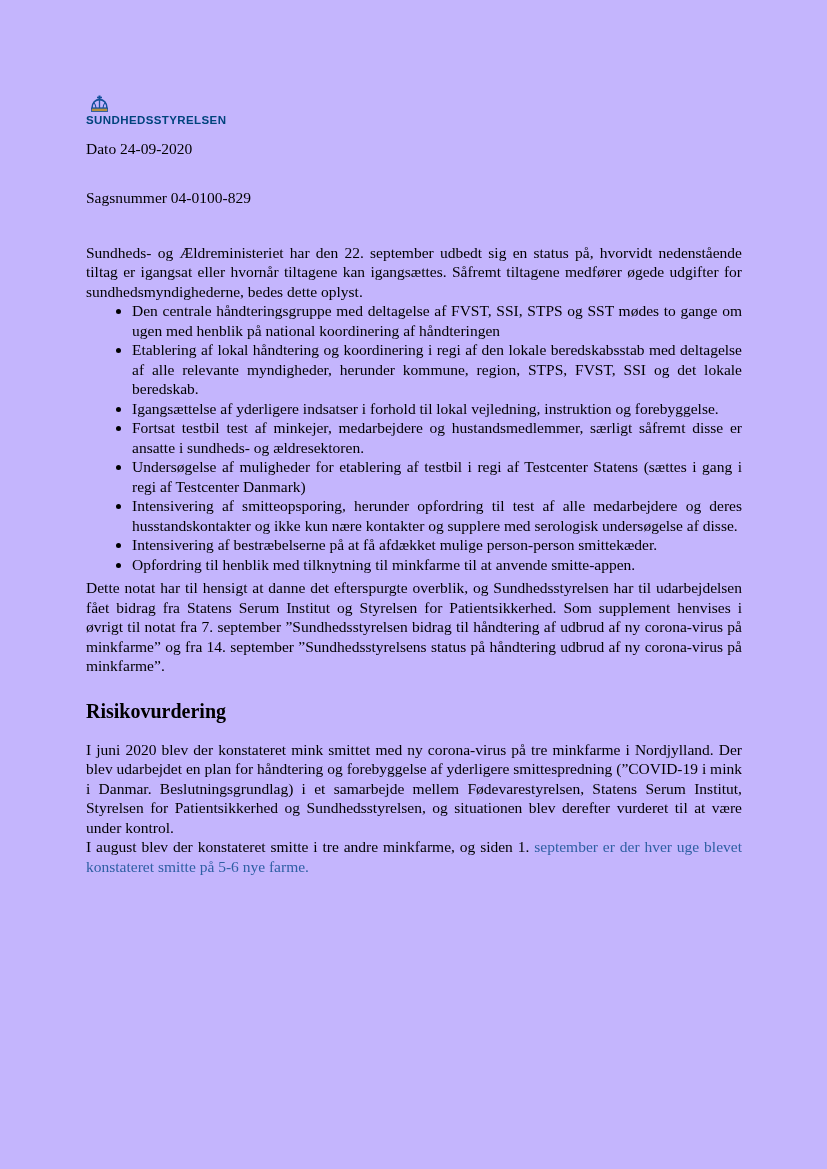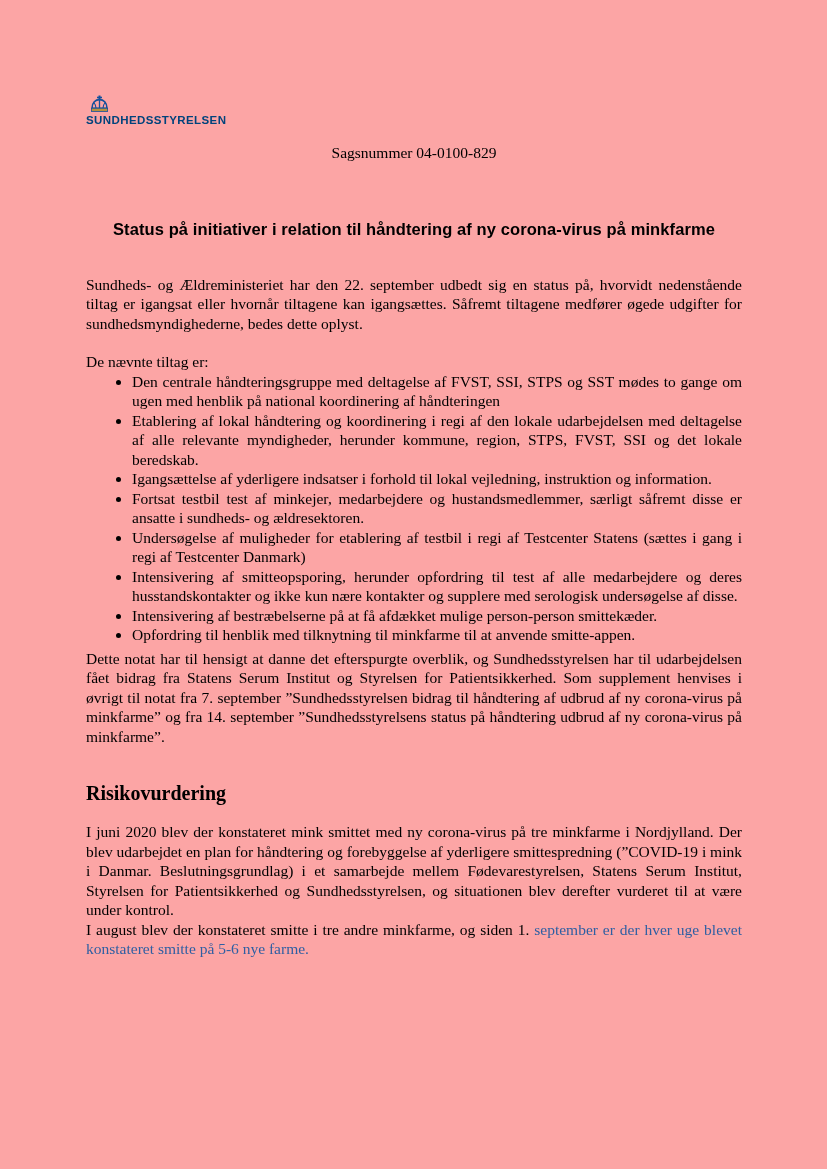--- a/index.html
+++ b/index.html
@@ -2,41 +2,41 @@
 <html lang="da"><head>
 <meta charset="utf-8">
 <style>
   * { margin: 0; padding: 0; box-sizing: border-box; }
   html, body { background: #e8e8e8; }
   .page {
     position: relative;
     width: 827px;
     height: 1169px;
     margin: 0 auto;
-    background: #fca5a5;
+    background: #c4b5fd;
     color: #000000;
     font-family: "Liberation Serif", serif;
     padding: 95px 85px 0 86px;
     overflow: hidden;
   }
   .logo-block { line-height: 1; }
   .crown { display: block; margin-left: 2px; }
   .org-name {
     font-family: "Liberation Sans", sans-serif;
     font-weight: bold;
     font-size: 11.5px;
     letter-spacing: 0.4px;
     color: #00437c;
     margin-top: 2px;
   }
   .meta {
     font-size: 15.5px;
     margin-top: 13px;
   }
-  .meta-case { margin-top: 17px; text-align: center; }
+  .meta-case { margin-top: 31px; }
   .doc-title {
     font-family: "Liberation Sans", sans-serif;
     font-weight: bold;
     font-size: 16.5px;
     text-align: center;
     margin-top: 58px;
     letter-spacing: 0.1px;
   }
   .body {
     font-size: 15.5px;
@@ -49,21 +49,21 @@
     list-style: disc outside;
     margin: 0 0 0 26px;
     padding-left: 20px;
   }
   .bullet-list li { padding-left: 0; }
   .closing { margin-top: 4px; }
   .section-heading {
     font-family: "Liberation Serif", serif;
     font-weight: bold;
     font-size: 20px;
-    margin-top: 36px;
+    margin-top: 24px;
     margin-bottom: 17px;
   }
   .para-gap { }
   .blue-text { color: #2e5fa3; }
 </style>
 </head>
 <body>
 
 <div class="page">
 
@@ -73,32 +73,31 @@
       <rect x="9" y="1.7" width="5" height="1.6" fill="#14509b"></rect>
       <path d="M4 13.2 C4 7.6 7.6 4.6 11.5 4.6 C15.4 4.6 19 7.6 19 13.2 Z" fill="none" stroke="#14509b" stroke-width="1.6"></path>
       <path d="M11.5 4.6 L11.5 13.2" stroke="#14509b" stroke-width="1.3"></path>
       <path d="M5.6 7 C7.4 9.2 7.9 11 8 13.2" stroke="#14509b" stroke-width="1.1" fill="none"></path>
       <path d="M17.4 7 C15.6 9.2 15.1 11 15 13.2" stroke="#14509b" stroke-width="1.1" fill="none"></path>
       <rect x="3.4" y="13.2" width="16.2" height="3.2" fill="#b8923f" stroke="#14509b" stroke-width="0.8"></rect>
     </svg>
     <div class="org-name">SUNDHEDSSTYRELSEN</div>
   </div>
 
+  <p class="meta">Dato 24-09-2020</p>
   <p class="meta meta-case">Sagsnummer 04-0100-829</p>
 
-  <h1 class="doc-title">Status på initiativer i relation til håndtering af ny corona-virus på minkfarme</h1>
 
   <p class="body intro">Sundheds- og Ældreministeriet har den 22. september udbedt sig en status på, hvorvidt nedenstående tiltag er igangsat eller hvornår tiltagene kan igangsættes. Såfremt tiltagene medfører øgede udgifter for sundhedsmyndighederne, bedes dette oplyst.</p>
 
-  <p class="body list-intro">De nævnte tiltag er:</p>
 
   <ul class="bullet-list">
     <li class="body">Den centrale håndteringsgruppe med deltagelse af FVST, SSI, STPS og SST mødes to gange om ugen med henblik på national koordinering af håndteringen</li>
-    <li class="body">Etablering af lokal håndtering og koordinering i regi af den lokale udarbejdelsen med deltagelse af alle relevante myndigheder, herunder kommune, region, STPS, FVST, SSI og det lokale beredskab.</li>
-    <li class="body">Igangsættelse af yderligere indsatser i forhold til lokal vejledning, instruktion og information.</li>
+    <li class="body">Etablering af lokal håndtering og koordinering i regi af den lokale beredskabsstab med deltagelse af alle relevante myndigheder, herunder kommune, region, STPS, FVST, SSI og det lokale beredskab.</li>
+    <li class="body">Igangsættelse af yderligere indsatser i forhold til lokal vejledning, instruktion og forebyggelse.</li>
     <li class="body">Fortsat testbil test af minkejer, medarbejdere og hustandsmedlemmer, særligt såfremt disse er ansatte i sundheds- og ældresektoren.</li>
     <li class="body">Undersøgelse af muligheder for etablering af testbil i regi af Testcenter Statens (sættes i gang i regi af Testcenter Danmark)</li>
     <li class="body">Intensivering af smitteopsporing, herunder opfordring til test af alle medarbejdere og deres husstandskontakter og ikke kun nære kontakter og supplere med serologisk undersøgelse af disse.</li>
     <li class="body">Intensivering af bestræbelserne på at få afdækket mulige person-person smittekæder.</li>
     <li class="body">Opfordring til henblik med tilknytning til minkfarme til at anvende smitte-appen.</li>
   </ul>
 
   <p class="body closing">Dette notat har til hensigt at danne det efterspurgte overblik, og Sundhedsstyrelsen har til udarbejdelsen fået bidrag fra Statens Serum Institut og Styrelsen for Patientsikkerhed. Som supplement henvises i øvrigt til notat fra 7. september ”Sundhedsstyrelsen bidrag til håndtering af udbrud af ny corona-virus på minkfarme” og fra 14. september ”Sundhedsstyrelsens status på håndtering udbrud af ny corona-virus på minkfarme”.</p>
 
   <h2 class="section-heading">Risikovurdering</h2>

